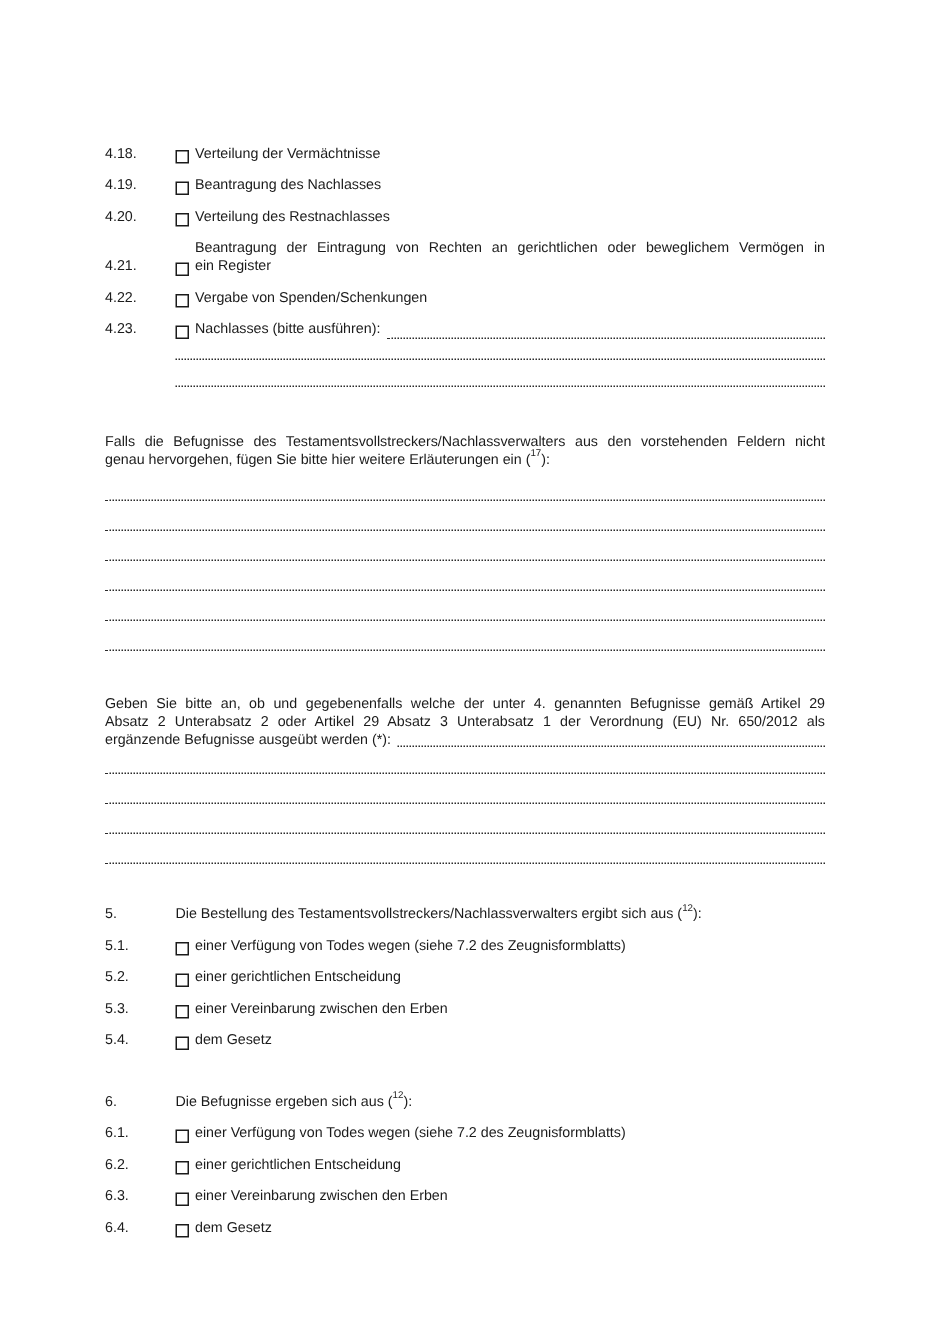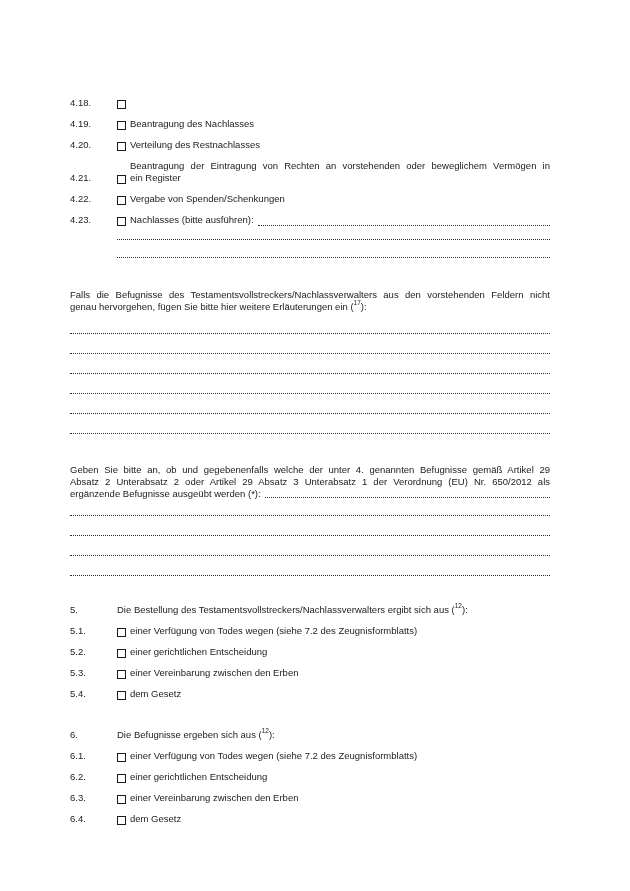--- a/index.html
+++ b/index.html
@@ -23,39 +23,40 @@
   sup{font-size:6.5px;line-height:0;position:relative;top:-0.5px;}
 </style>
 </head>
 <body>
 
 <div class="page">
 
   <div class="row" style="top:97px">
     <span class="num">4.18.</span>
     <span class="cb"></span>
+    <span class="lbl">Verteilung der Vermächtnisse</span>
   </div>
 
   <div class="row" style="top:118px">
     <span class="num">4.19.</span>
     <span class="cb"></span>
     <span class="lbl">Beantragung des Nachlasses</span>
   </div>
 
   <div class="row" style="top:139px">
     <span class="num">4.20.</span>
     <span class="cb"></span>
     <span class="lbl">Verteilung des Restnachlasses</span>
   </div>
 
   <div class="row" style="top:160px">
     <span class="num">4.21.</span>
     <span class="cb"></span>
     <span class="lbl">
-      <div class="j">Beantragung der Eintragung von Rechten an vorstehenden oder beweglichem Vermögen in</div>
+      <div class="j">Beantragung der Eintragung von Rechten an gerichtlichen oder beweglichem Vermögen in</div>
       <div>ein Register</div>
     </span>
   </div>
 
   <div class="row" style="top:193px">
     <span class="num">4.22.</span>
     <span class="cb"></span>
     <span class="lbl">Vergabe von Spenden/Schenkungen</span>
   </div>
 

